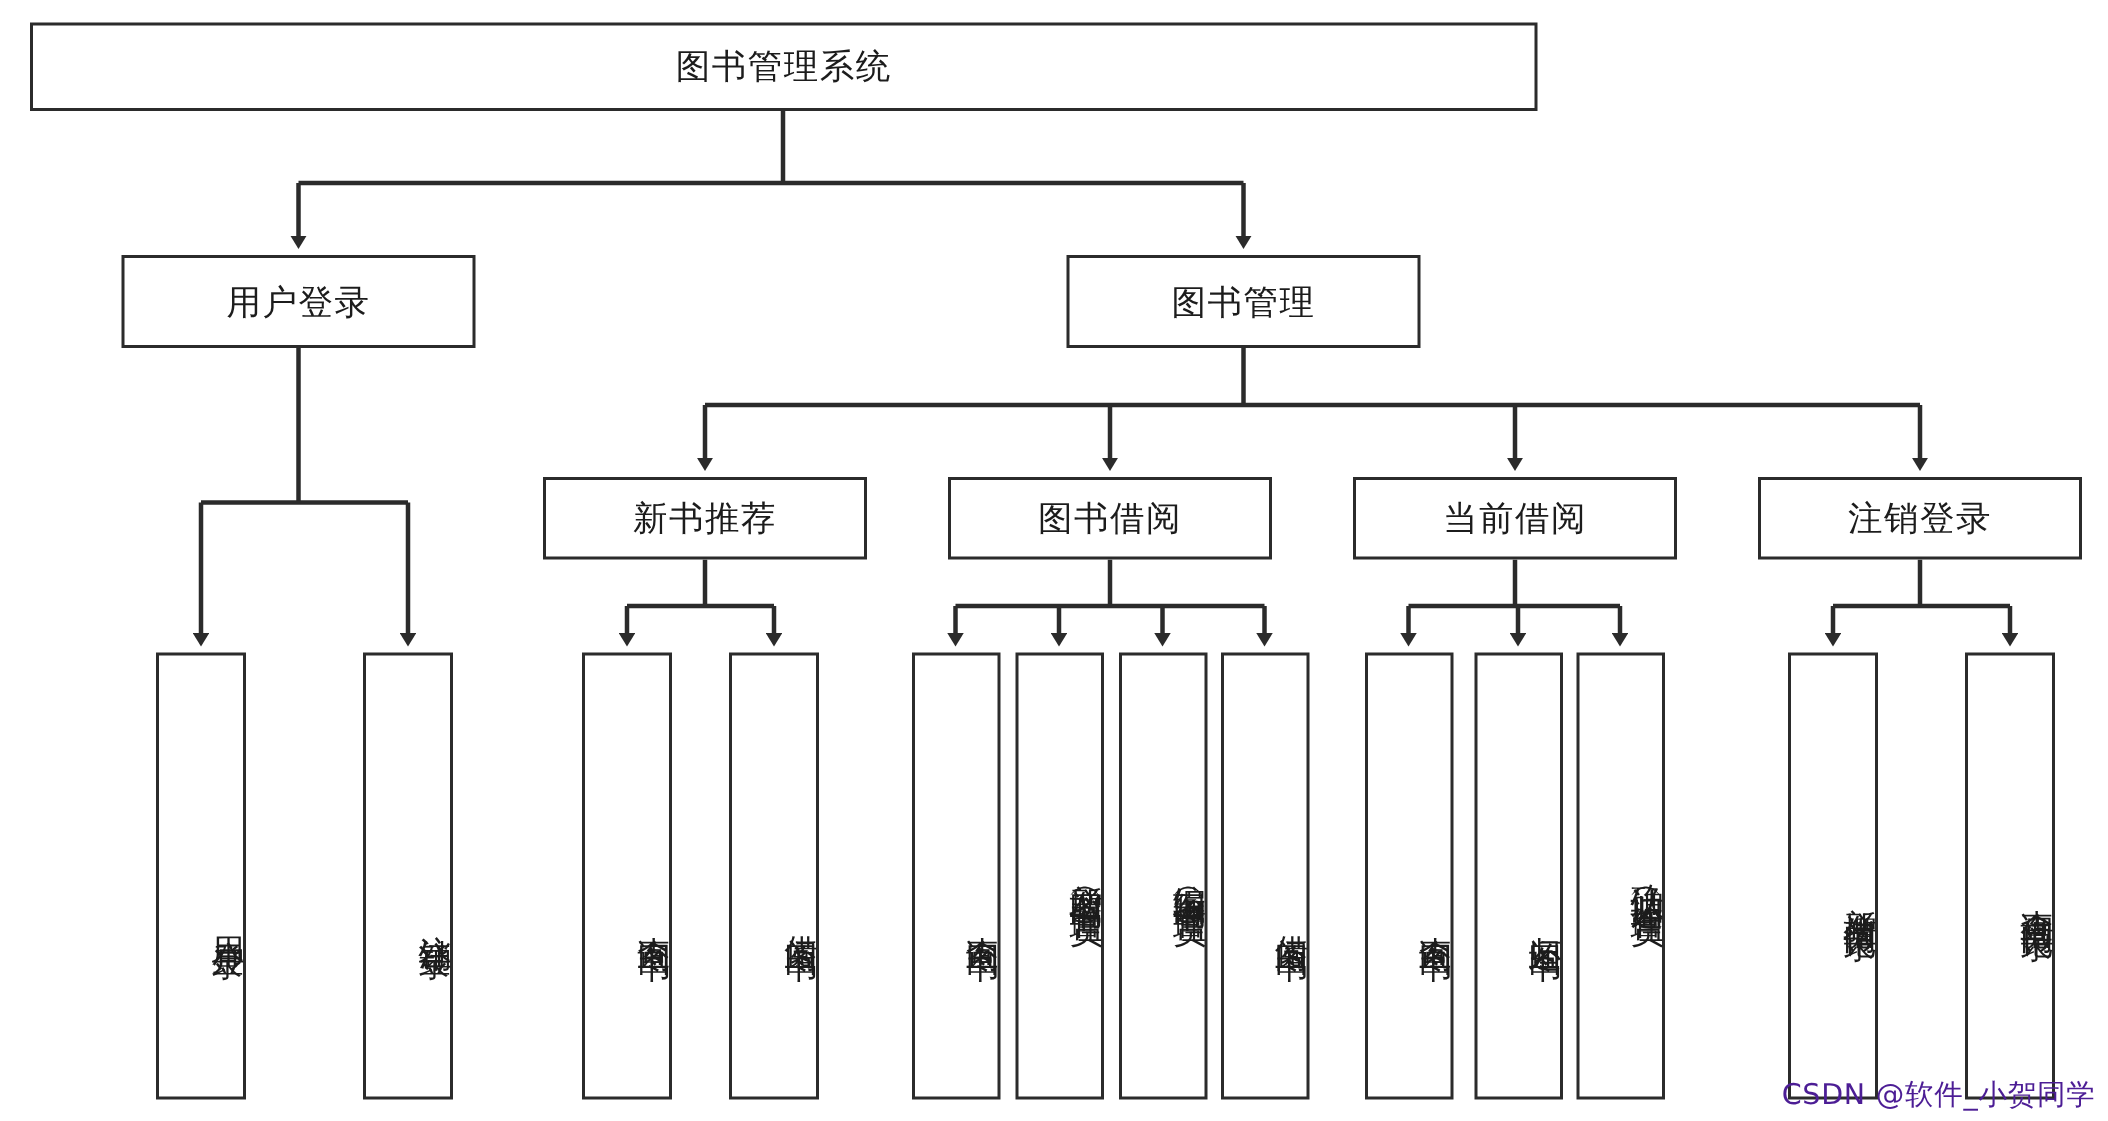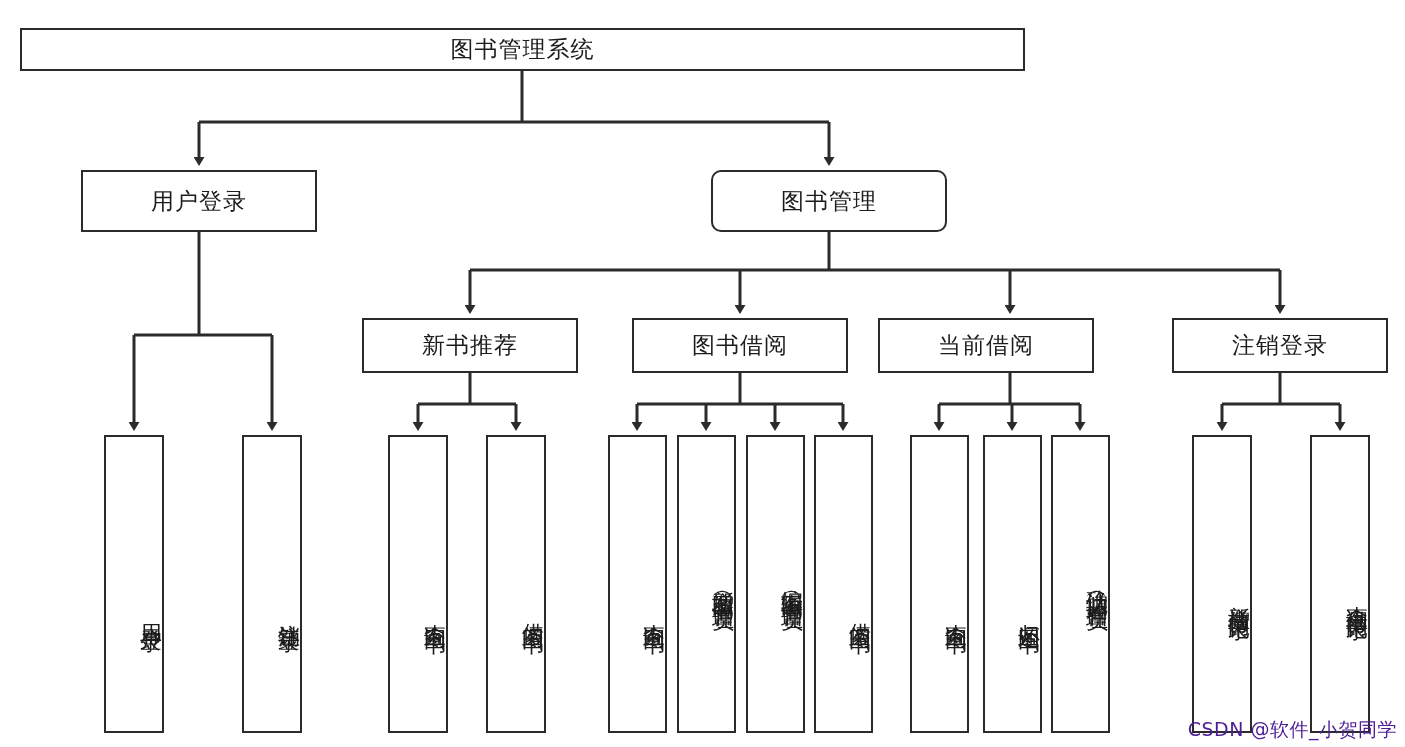--- a/index.html
+++ b/index.html
@@ -116,38 +116,38 @@
       <path d="M1012,404 L1012,423" marker-end="url(#arrow)"></path>
       <path d="M1080,404 L1080,423" marker-end="url(#arrow)"></path>
 
       <path d="M1280,373 L1280,404"></path>
       <path d="M1222,404 L1340,404"></path>
       <path d="M1222,404 L1222,423" marker-end="url(#arrow)"></path>
       <path d="M1340,404 L1340,423" marker-end="url(#arrow)"></path>
     </g>
   </svg>
 
-  <div class="node horiz" style="left:20px; top:28px; width:1005px; height:43px;">
+  <div class="node horiz" style="left:20px; top:15px; width:1005px; height:59px;">
     <span>图书管理系统</span>
   </div>
 
   <div class="node horiz" style="left:81px; top:170px; width:236px; height:62px;">
     <span>用户登录</span>
   </div>
-  <div class="node horiz" style="left:711px; top:170px; width:236px; height:62px;border-radius:10px;">
+  <div class="node horiz" style="left:711px; top:170px; width:236px; height:62px;">
     <span>图书管理</span>
   </div>
 
   <div class="node horiz" style="left:632px; top:318px; width:216px; height:55px;">
     <span>图书借阅</span>
   </div>
   <div class="node horiz" style="left:362px; top:318px; width:216px; height:55px;">
     <span>新书推荐</span>
   </div>
-  <div class="node horiz" style="left:878px; top:318px; width:216px; height:55px;">
+  <div class="node horiz" style="left:902px; top:318px; width:216px; height:55px;">
     <span>当前借阅</span>
   </div>
   <div class="node horiz" style="left:1172px; top:318px; width:216px; height:55px;">
     <span>注销登录</span>
   </div>
 
   <div class="node vert" style="left:104px; top:435px; width:60px; height:298px; padding-top:62px;">
     <span>用户登录</span>
   </div>
   <div class="node vert" style="left:242px; top:435px; width:60px; height:298px; padding-top:62px;">

